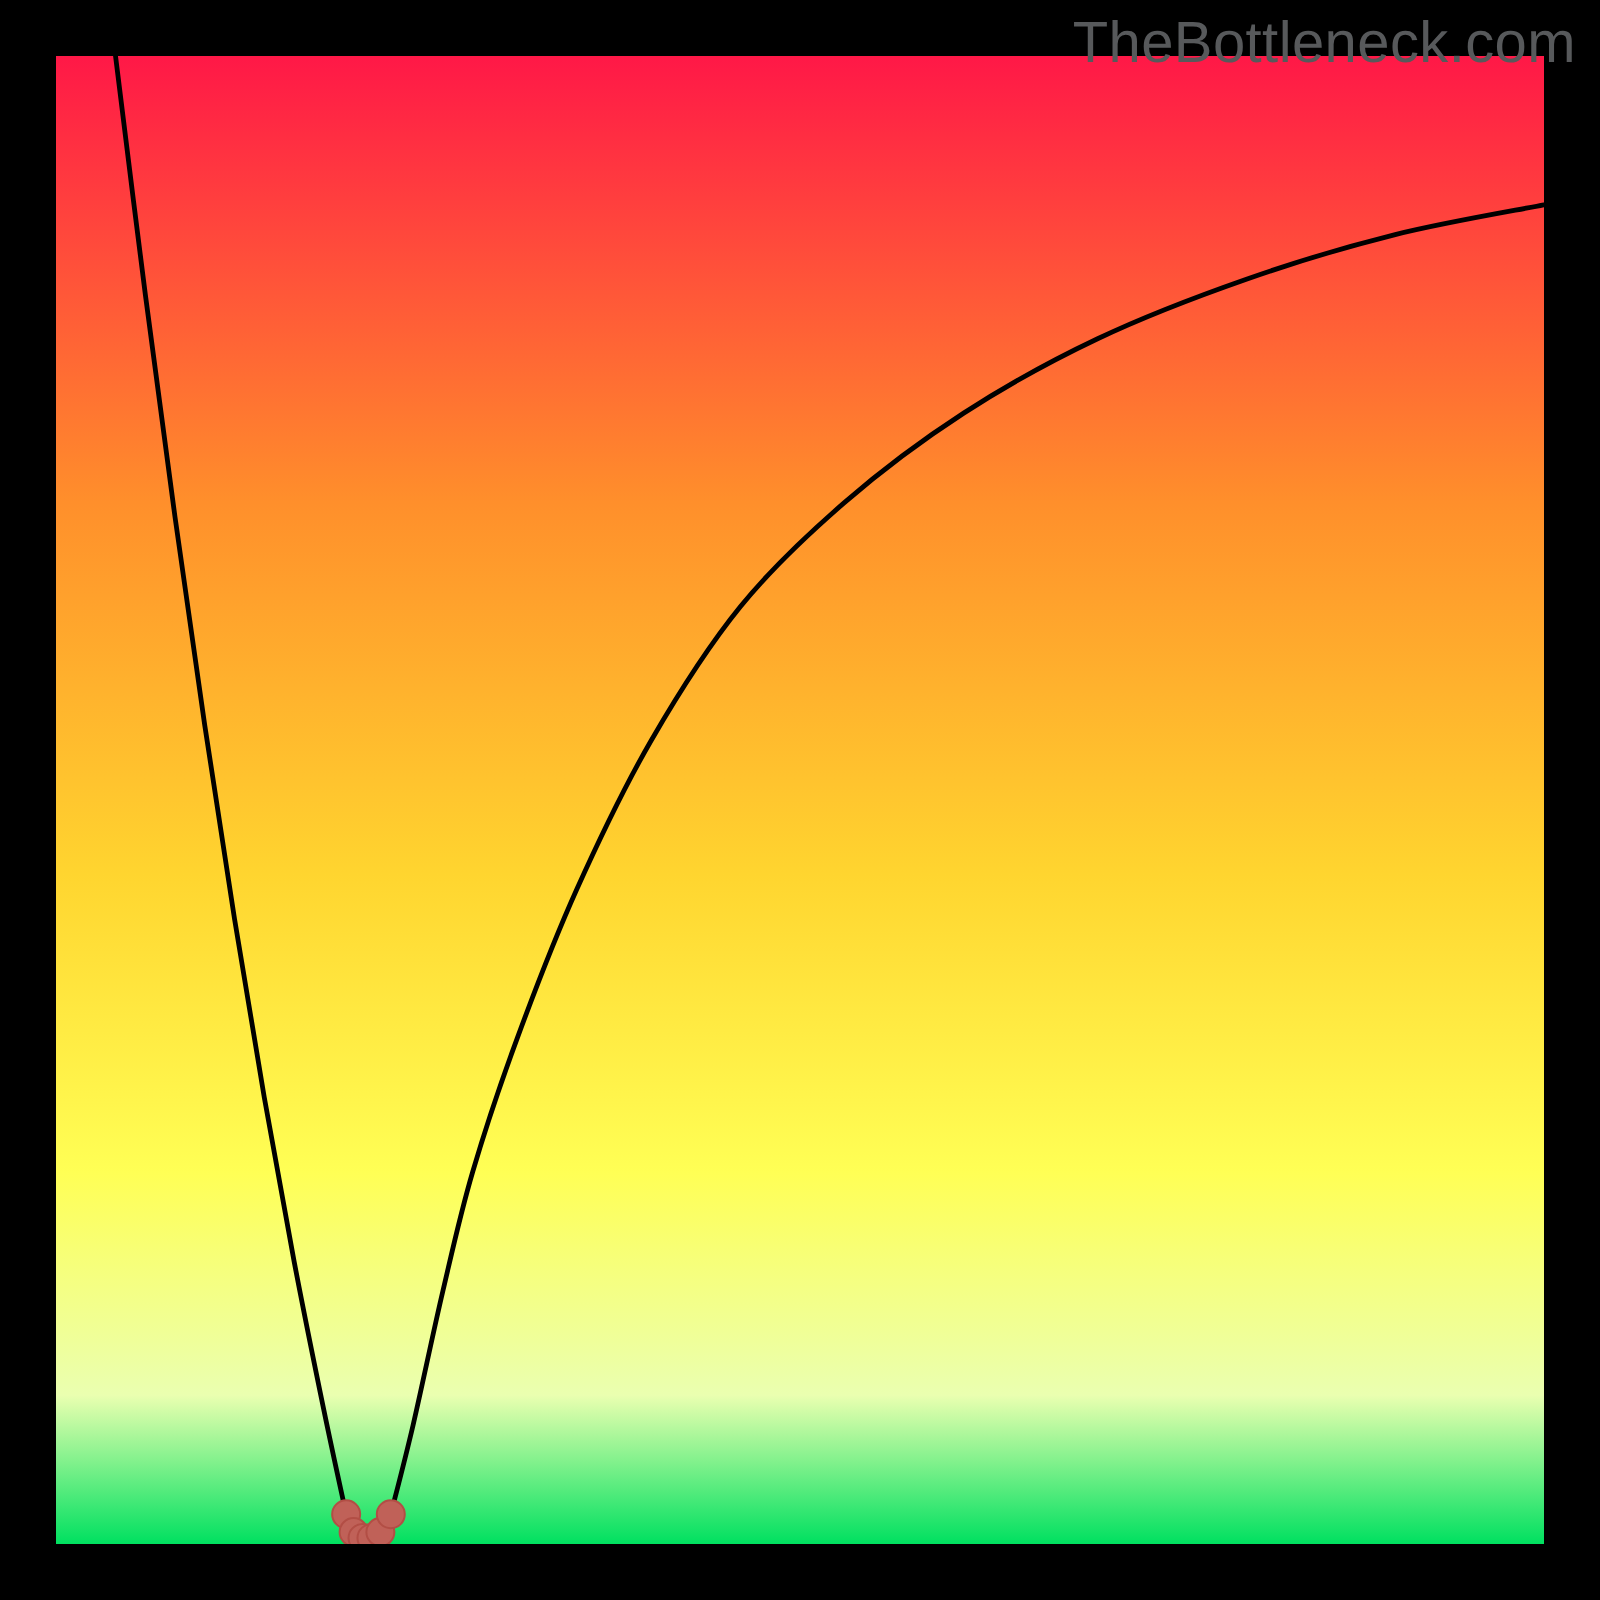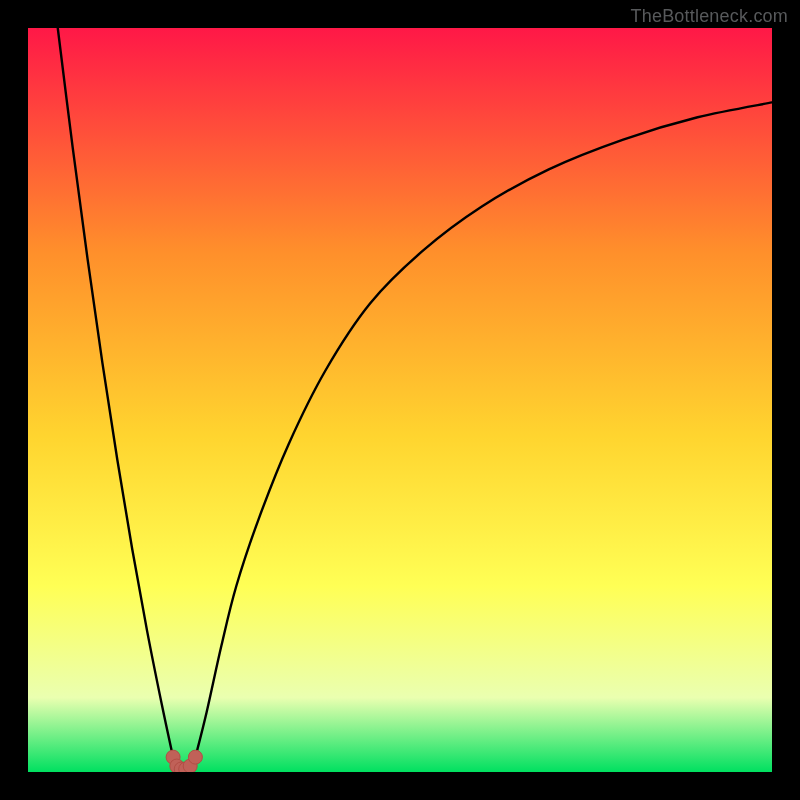--- a/index.html
+++ b/index.html
@@ -22,21 +22,21 @@
     left: 28px;
     top: 28px;
     width: 744px;
     height: 744px;
     overflow: hidden;
   }
   .watermark {
     position: absolute;
     top: 6px;
     right: 12px;
-    font-size: 18px;
+    font-size: 29px;
     font-weight: 500;
     color: #57595b;
     letter-spacing: 0.2px;
   }
   svg { display: block; }
 </style>
 </head>
 <body>
 
 <div class="frame">

